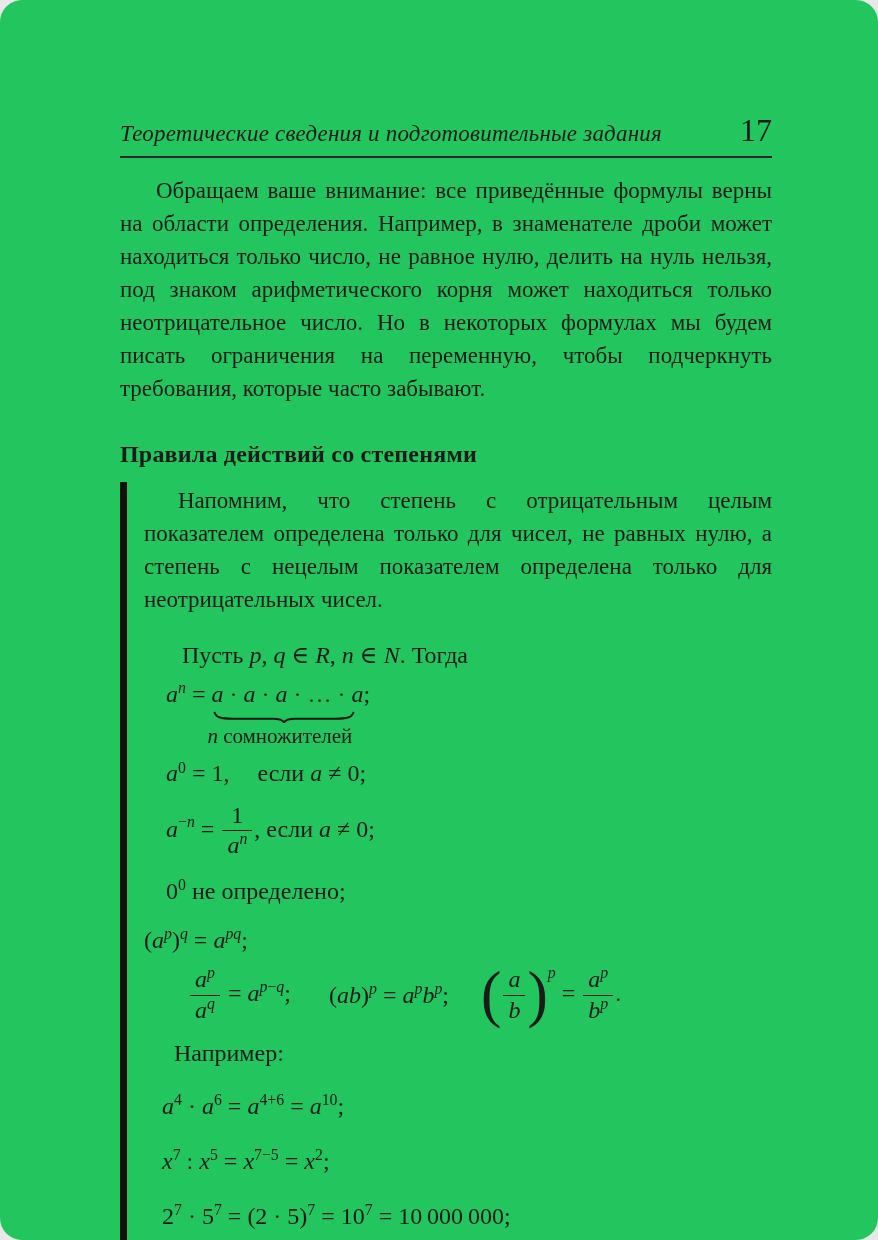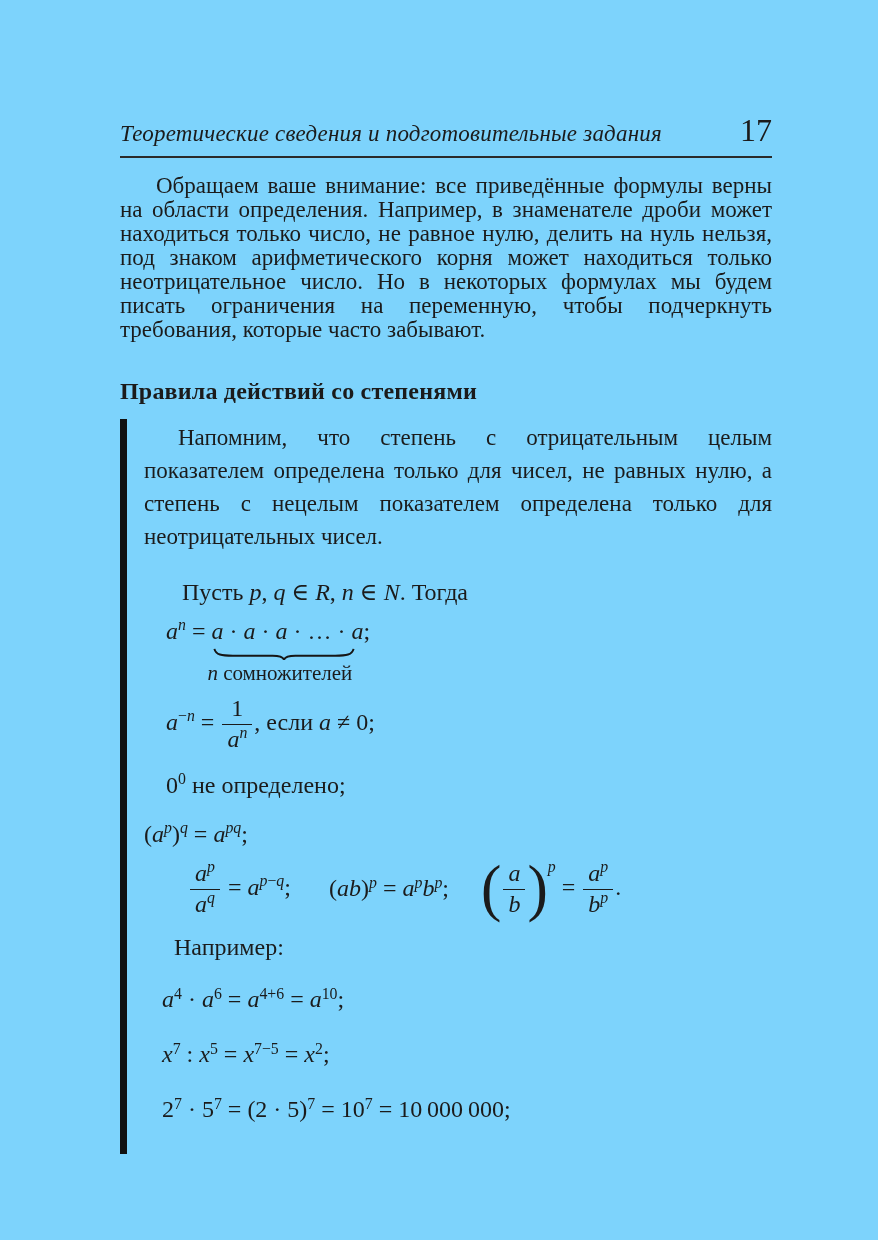--- a/index.html
+++ b/index.html
@@ -1,38 +1,39 @@
 <!DOCTYPE html>
 <html lang="ru"><head>
 <meta charset="utf-8">
 <style>
   html,body { margin:0; padding:0; background:#e8e8e8; }
   .page {
     position:relative;
     width:878px; height:1240px;
     margin:0 auto;
-    background:#7dd3fc;
+    background:#22c55e;
     color:#1b1b1b;
     font-family:"Liberation Serif","DejaVu Serif",serif;
     box-sizing:border-box;
     padding:112px 106px 0 120px;
     overflow:hidden;
+    border-radius:22px;
   }
   
   .pg-header { display:flex; justify-content:space-between; align-items:baseline; }
   .running-title { font-style:italic; font-size:23px; letter-spacing:0.2px; }
   .page-number { font-size:32px; }
   .header-rule { border:none; border-top:2px solid #2a2a2a; margin:7px 0 0 0; }
 
   
   .title { font-size:29px; font-weight:bold; line-height:1.26; margin:22px 0 0 48px; letter-spacing:0.2px; }
 
   
   .intro {
-    font-size:23px; line-height:24px;
+    font-size:23px; line-height:33px;
     text-align:justify; text-indent:36px;
     margin:16px 0 0 0;
   }
 
   .subheading { font-size:24px; font-weight:bold; margin:36px 0 0 0; letter-spacing:0.2px; }
 
   
   .rules {
     border-left:7px solid #111;
     padding:2px 0 8px 17px;
@@ -93,20 +94,21 @@
 
   <h2 class="subheading">Правила действий со степенями</h2>
 
   <section class="rules">
     <p class="note">Напомним, что степень с отрицательным целым показателем определена только для чисел, не равных нулю, а степень с нецелым показателем определена только для неотрицательных чисел.</p>
 
     <div class="math-line m-intro"><span class="mt">Пусть </span><span class="mv">p</span><span class="mt">, </span><span class="mv">q</span><span class="mt"> ∈ </span><span class="mv">R</span><span class="mt">, </span><span class="mv">n</span><span class="mt"> ∈ </span><span class="mv">N</span><span class="mt">. Тогда</span></div>
     <div class="math-line m-powerdef"><span class="mv">a</span><span class="msup"><span class="mv">n</span></span><span class="mt"> = </span><span class="mub"><span class="mubtop"><span class="mv">a</span><span class="mt"> · </span><span class="mv">a</span><span class="mt"> · </span><span class="mv">a</span><span class="mt"> · … · </span><span class="mv">a</span></span><svg viewBox="0 0 100 14" preserveAspectRatio="none" class="mub-brace">
             <path d="M1,1 C2,8 6,9 14,9 L42,9 C47,9 49,10 50,13.5 C51,10 53,9 58,9 L86,9 C94,9 98,8 99,1" fill="none" stroke="#161616" stroke-width="2" vector-effect="non-scaling-stroke"></path>
           </svg><span class="mub-label"><span class="mv">n</span><span class="mt"> сомножителей</span></span></span><span class="mt">;</span></div>
+    <div class="math-line m-zeroexp"><span class="mv">a</span><span class="msup"><span class="mt">0</span></span><span class="mt"> = 1,</span><span class="msp" style="width: 28px;"></span><span class="mt">если </span><span class="mv">a</span><span class="mt"> ≠ 0;</span></div>
     <div class="math-line m-negexp"><span class="mv">a</span><span class="msup"><span class="mt">−</span><span class="mv">n</span></span><span class="mt"> = </span><span class="mfrac">
           <span class="mnum"><span class="mt">1</span></span>
           <span class="mden"><span class="mv">a</span><span class="msup"><span class="mv">n</span></span></span>
         </span><span class="mt">, если </span><span class="mv">a</span><span class="mt"> ≠ 0;</span></div>
     <div class="math-line m-zerozero"><span class="mt">0</span><span class="msup"><span class="mt">0</span></span><span class="mt"> не определено;</span></div>
 
     <div class="m-row1">
       <div class="math-line c2"><span class="mt">(</span><span class="mv">a</span><span class="msup"><span class="mv">p</span></span><span class="mt">)</span><span class="msup"><span class="mv">q</span></span><span class="mt"> = </span><span class="mv">a</span><span class="msup"><span class="mv">p</span><span class="mv">q</span></span><span class="mt">;</span></div>
     </div>
 

